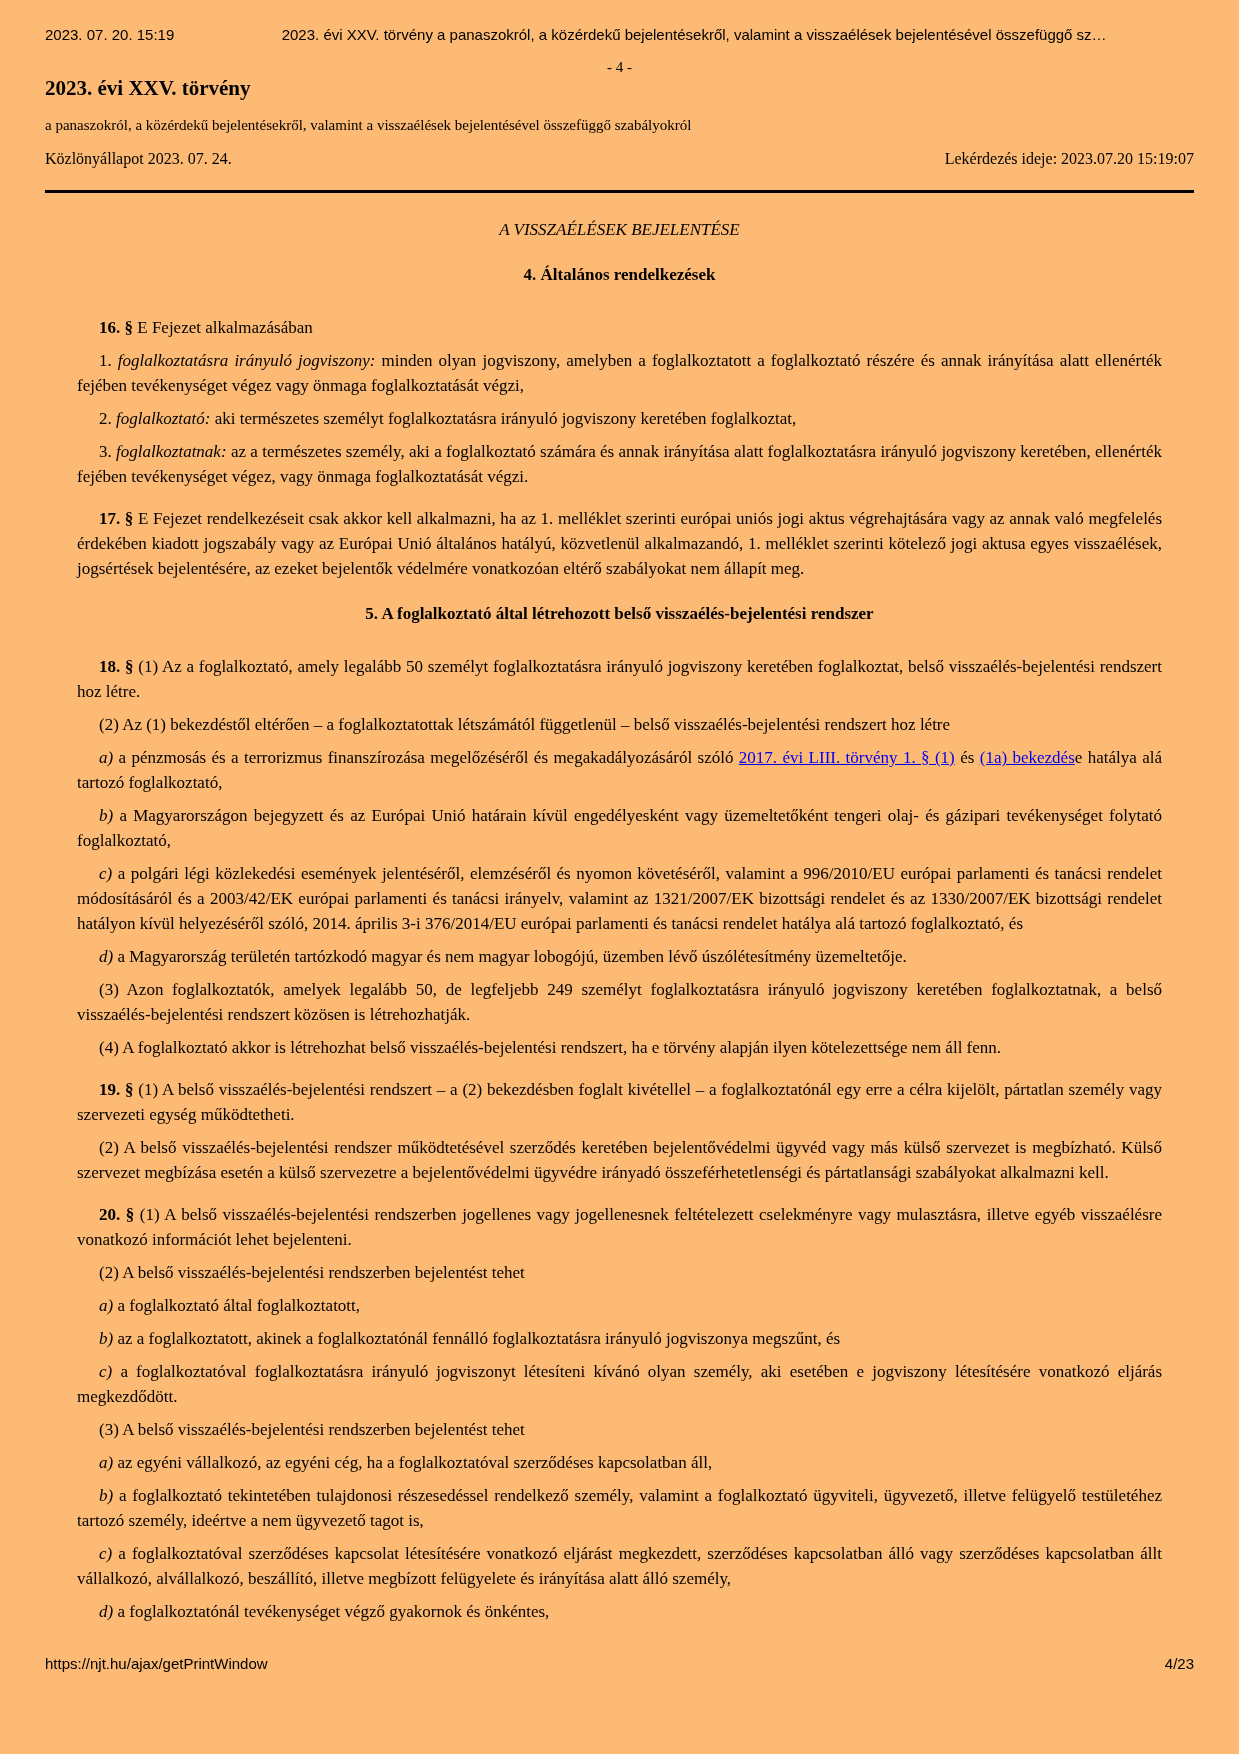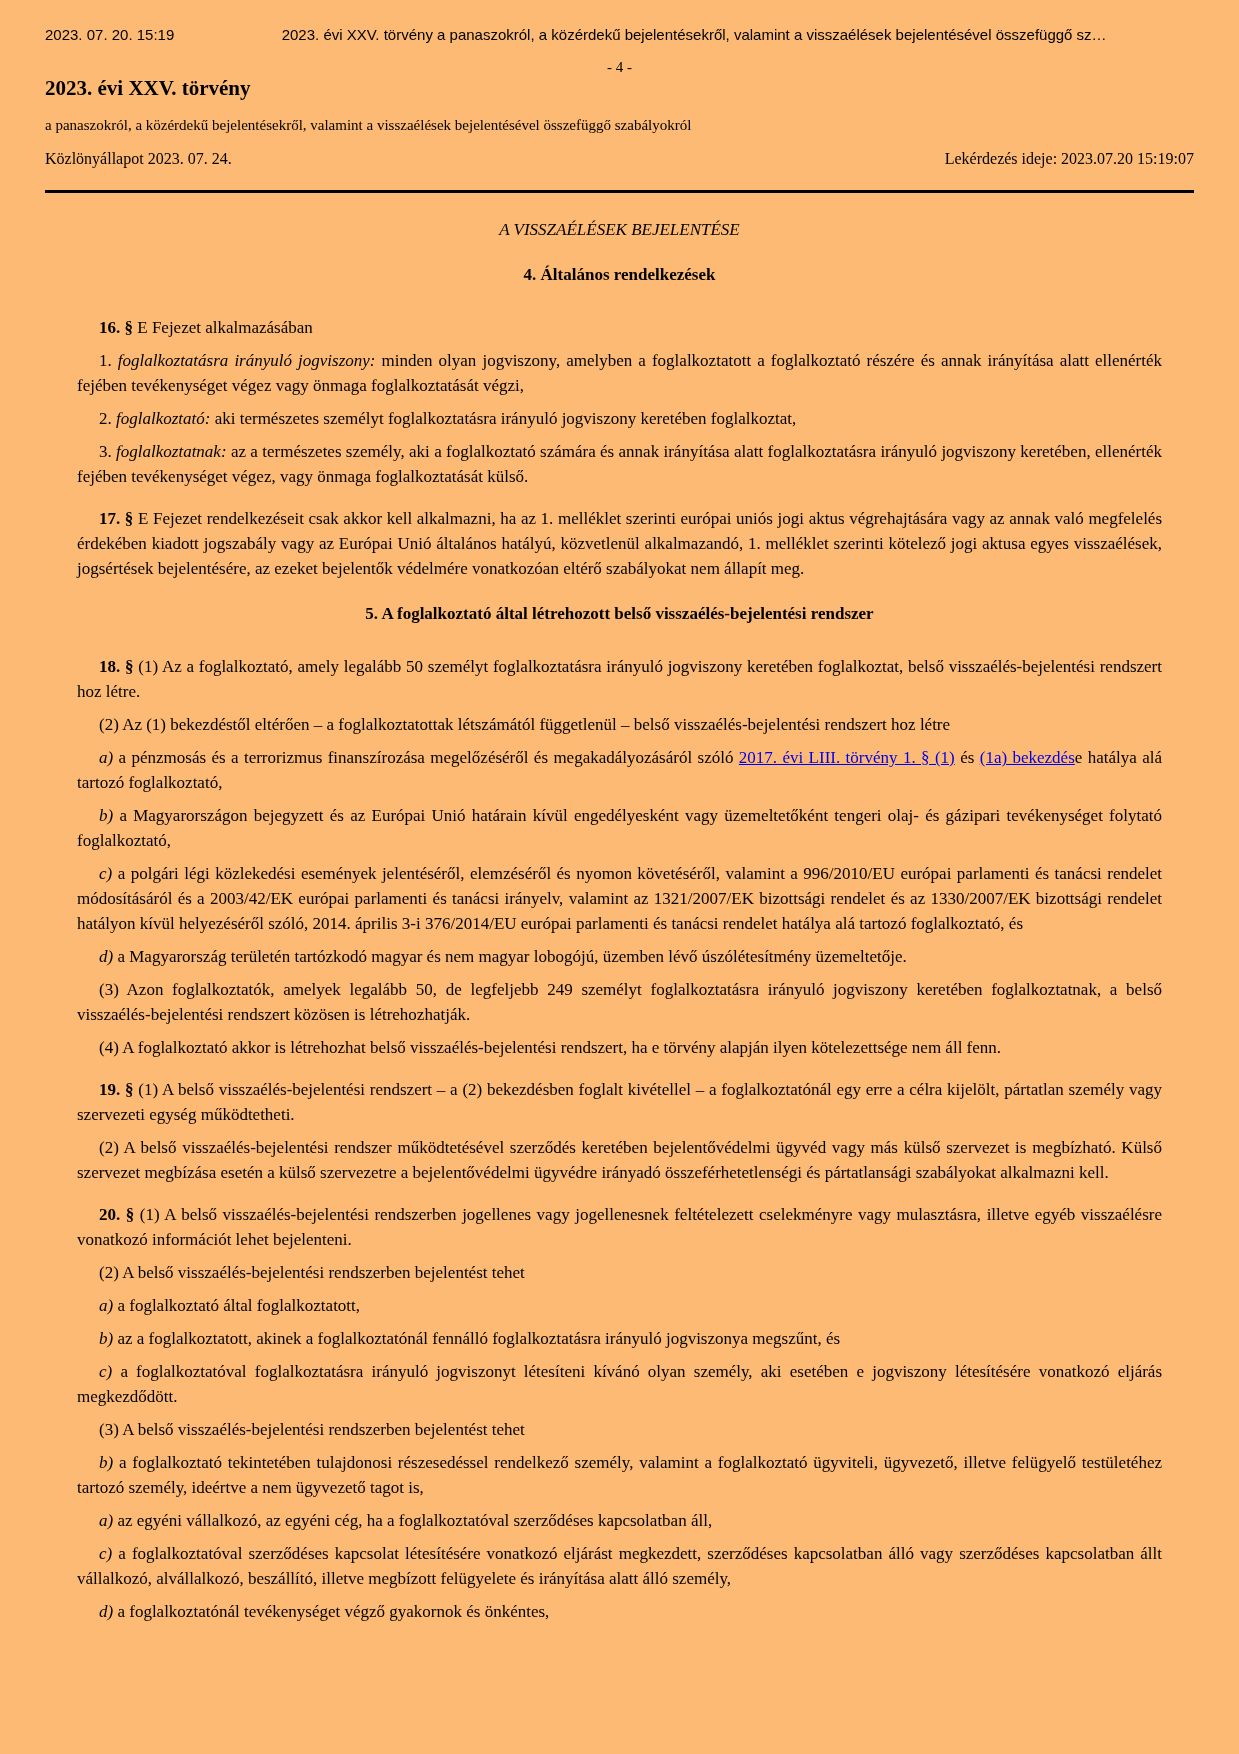--- a/index.html
+++ b/index.html
@@ -53,39 +53,43 @@
   </div>
 
   <div class="rule"></div>
 
   <div class="doc-body">
       <div class="chapter-heading">A VISSZAÉLÉSEK BEJELENTÉSE</div>
       <div class="section-heading">4. Általános rendelkezések</div>
       <p class="para group-start"><span class="bold">16. § </span><span>E Fejezet alkalmazásában</span></p>
       <p class="para"><span>1. </span><span class="italic">foglalkoztatásra irányuló jogviszony:</span><span> minden olyan jogviszony, amelyben a foglalkoztatott a foglalkoztató részére és annak irányítása alatt ellenérték fejében tevékenységet végez vagy önmaga foglalkoztatását végzi,</span></p>
       <p class="para"><span>2. </span><span class="italic">foglalkoztató:</span><span> aki természetes személyt foglalkoztatásra irányuló jogviszony keretében foglalkoztat,</span></p>
-      <p class="para"><span>3. </span><span class="italic">foglalkoztatnak:</span><span> az a természetes személy, aki a foglalkoztató számára és annak irányítása alatt foglalkoztatásra irányuló jogviszony keretében, ellenérték fejében tevékenységet végez, vagy önmaga foglalkoztatását külső.</span></p>
+      <p class="para"><span>3. </span><span class="italic">foglalkoztatnak:</span><span> az a természetes személy, aki a foglalkoztató számára és annak irányítása alatt foglalkoztatásra irányuló jogviszony keretében, ellenérték fejében tevékenységet végez, vagy önmaga foglalkoztatását végzi.</span></p>
       <p class="para group-start"><span class="bold">17. § </span><span>E Fejezet rendelkezéseit csak akkor kell alkalmazni, ha az 1. melléklet szerinti európai uniós jogi aktus végrehajtására vagy az annak való megfelelés érdekében kiadott jogszabály vagy az Európai Unió általános hatályú, közvetlenül alkalmazandó, 1. melléklet szerinti kötelező jogi aktusa egyes visszaélések, jogsértések bejelentésére, az ezeket bejelentők védelmére vonatkozóan eltérő szabályokat nem állapít meg.</span></p>
       <div class="section-heading">5. A foglalkoztató által létrehozott belső visszaélés-bejelentési rendszer</div>
       <p class="para group-start"><span class="bold">18. § </span><span>(1) Az a foglalkoztató, amely legalább 50 személyt foglalkoztatásra irányuló jogviszony keretében foglalkoztat, belső visszaélés-bejelentési rendszert hoz létre.</span></p>
       <p class="para"><span>(2) Az (1) bekezdéstől eltérően – a foglalkoztatottak létszámától függetlenül – belső visszaélés-bejelentési rendszert hoz létre</span></p>
       <p class="para"><span class="italic">a)</span><span> a pénzmosás és a terrorizmus finanszírozása megelőzéséről és megakadályozásáról szóló </span><a class="ref-link" href="#" style="color: rgb(0, 0, 238);">2017. évi LIII. törvény 1. § (1)</a><span> és </span><a class="ref-link" href="#" style="color: rgb(0, 0, 238);">(1a) bekezdés</a><span>e hatálya alá tartozó foglalkoztató,</span></p>
       <p class="para"><span class="italic">b)</span><span> a Magyarországon bejegyzett és az Európai Unió határain kívül engedélyesként vagy üzemeltetőként tengeri olaj- és gázipari tevékenységet folytató foglalkoztató,</span></p>
       <p class="para"><span class="italic">c)</span><span> a polgári légi közlekedési események jelentéséről, elemzéséről és nyomon követéséről, valamint a 996/2010/EU európai parlamenti és tanácsi rendelet módosításáról és a 2003/42/EK európai parlamenti és tanácsi irányelv, valamint az 1321/2007/EK bizottsági rendelet és az 1330/2007/EK bizottsági rendelet hatályon kívül helyezéséről szóló, 2014. április 3-i 376/2014/EU európai parlamenti és tanácsi rendelet hatálya alá tartozó foglalkoztató, és</span></p>
       <p class="para"><span class="italic">d)</span><span> a Magyarország területén tartózkodó magyar és nem magyar lobogójú, üzemben lévő úszólétesítmény üzemeltetője.</span></p>
       <p class="para"><span>(3) Azon foglalkoztatók, amelyek legalább 50, de legfeljebb 249 személyt foglalkoztatásra irányuló jogviszony keretében foglalkoztatnak, a belső visszaélés-bejelentési rendszert közösen is létrehozhatják.</span></p>
       <p class="para"><span>(4) A foglalkoztató akkor is létrehozhat belső visszaélés-bejelentési rendszert, ha e törvény alapján ilyen kötelezettsége nem áll fenn.</span></p>
       <p class="para group-start"><span class="bold">19. § </span><span>(1) A belső visszaélés-bejelentési rendszert – a (2) bekezdésben foglalt kivétellel – a foglalkoztatónál egy erre a célra kijelölt, pártatlan személy vagy szervezeti egység működtetheti.</span></p>
       <p class="para"><span>(2) A belső visszaélés-bejelentési rendszer működtetésével szerződés keretében bejelentővédelmi ügyvéd vagy más külső szervezet is megbízható. Külső szervezet megbízása esetén a külső szervezetre a bejelentővédelmi ügyvédre irányadó összeférhetetlenségi és pártatlansági szabályokat alkalmazni kell.</span></p>
       <p class="para group-start"><span class="bold">20. § </span><span>(1) A belső visszaélés-bejelentési rendszerben jogellenes vagy jogellenesnek feltételezett cselekményre vagy mulasztásra, illetve egyéb visszaélésre vonatkozó információt lehet bejelenteni.</span></p>
       <p class="para"><span>(2) A belső visszaélés-bejelentési rendszerben bejelentést tehet</span></p>
       <p class="para"><span class="italic">a)</span><span> a foglalkoztató által foglalkoztatott,</span></p>
       <p class="para"><span class="italic">b)</span><span> az a foglalkoztatott, akinek a foglalkoztatónál fennálló foglalkoztatásra irányuló jogviszonya megszűnt, és</span></p>
       <p class="para"><span class="italic">c)</span><span> a foglalkoztatóval foglalkoztatásra irányuló jogviszonyt létesíteni kívánó olyan személy, aki esetében e jogviszony létesítésére vonatkozó eljárás megkezdődött.</span></p>
       <p class="para"><span>(3) A belső visszaélés-bejelentési rendszerben bejelentést tehet</span></p>
+      <p class="para"><span class="italic">a)</span><span> az egyéni vállalkozó, az egyéni cég, ha a foglalkoztatóval szerződéses kapcsolatban áll,</span></p>
       <p class="para"><span class="italic">b)</span><span> a foglalkoztató tekintetében tulajdonosi részesedéssel rendelkező személy, valamint a foglalkoztató ügyviteli, ügyvezető, illetve felügyelő testületéhez tartozó személy, ideértve a nem ügyvezető tagot is,</span></p>
-      <p class="para"><span class="italic">a)</span><span> az egyéni vállalkozó, az egyéni cég, ha a foglalkoztatóval szerződéses kapcsolatban áll,</span></p>
       <p class="para"><span class="italic">c)</span><span> a foglalkoztatóval szerződéses kapcsolat létesítésére vonatkozó eljárást megkezdett, szerződéses kapcsolatban álló vagy szerződéses kapcsolatban állt vállalkozó, alvállalkozó, beszállító, illetve megbízott felügyelete és irányítása alatt álló személy,</span></p>
       <p class="para"><span class="italic">d)</span><span> a foglalkoztatónál tevékenységet végző gyakornok és önkéntes,</span></p>
     </div>
 
+  <div class="page-footer">
+    <span>https://njt.hu/ajax/getPrintWindow</span>
+    <span>4/23</span>
+  </div>
 
 </div>
 
 </body></html>

